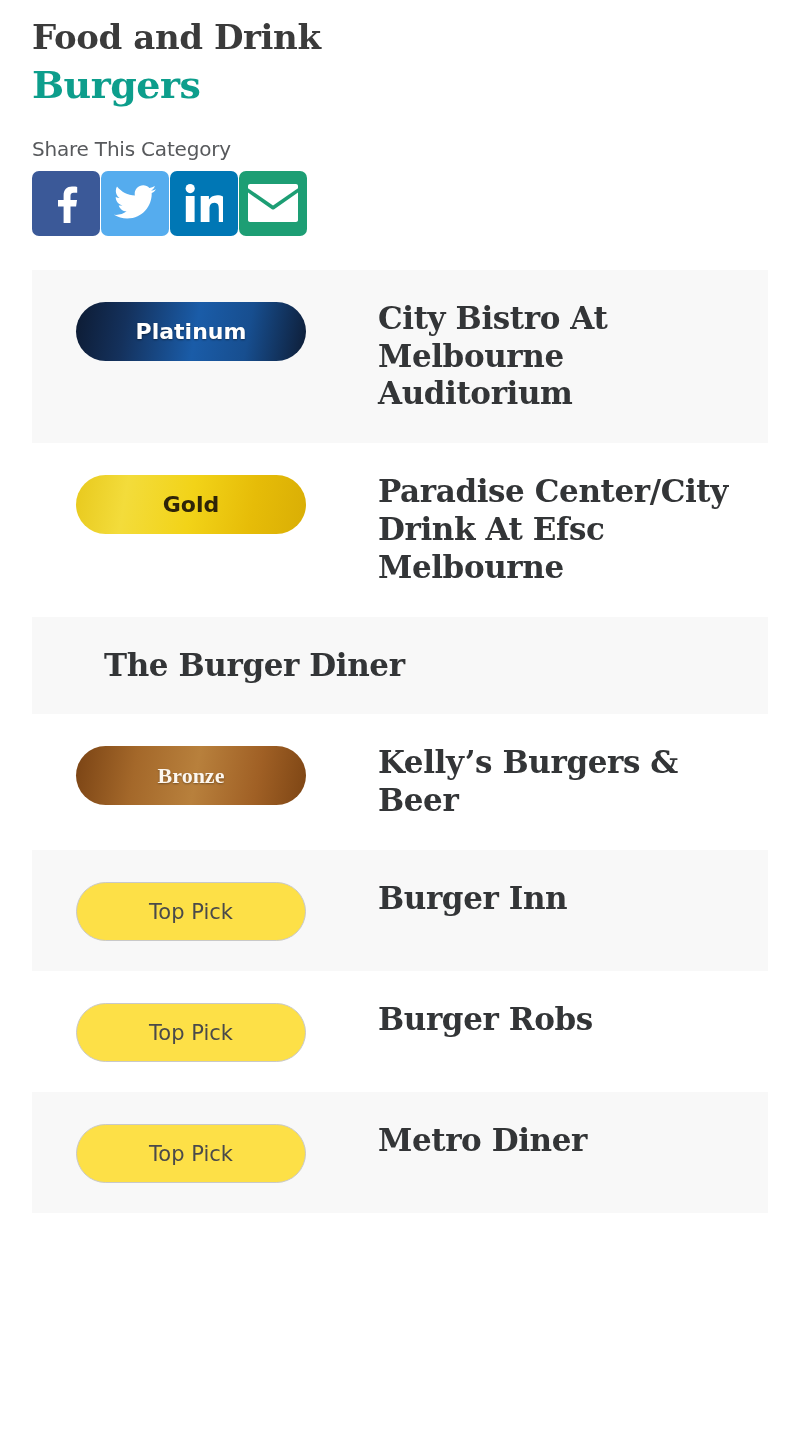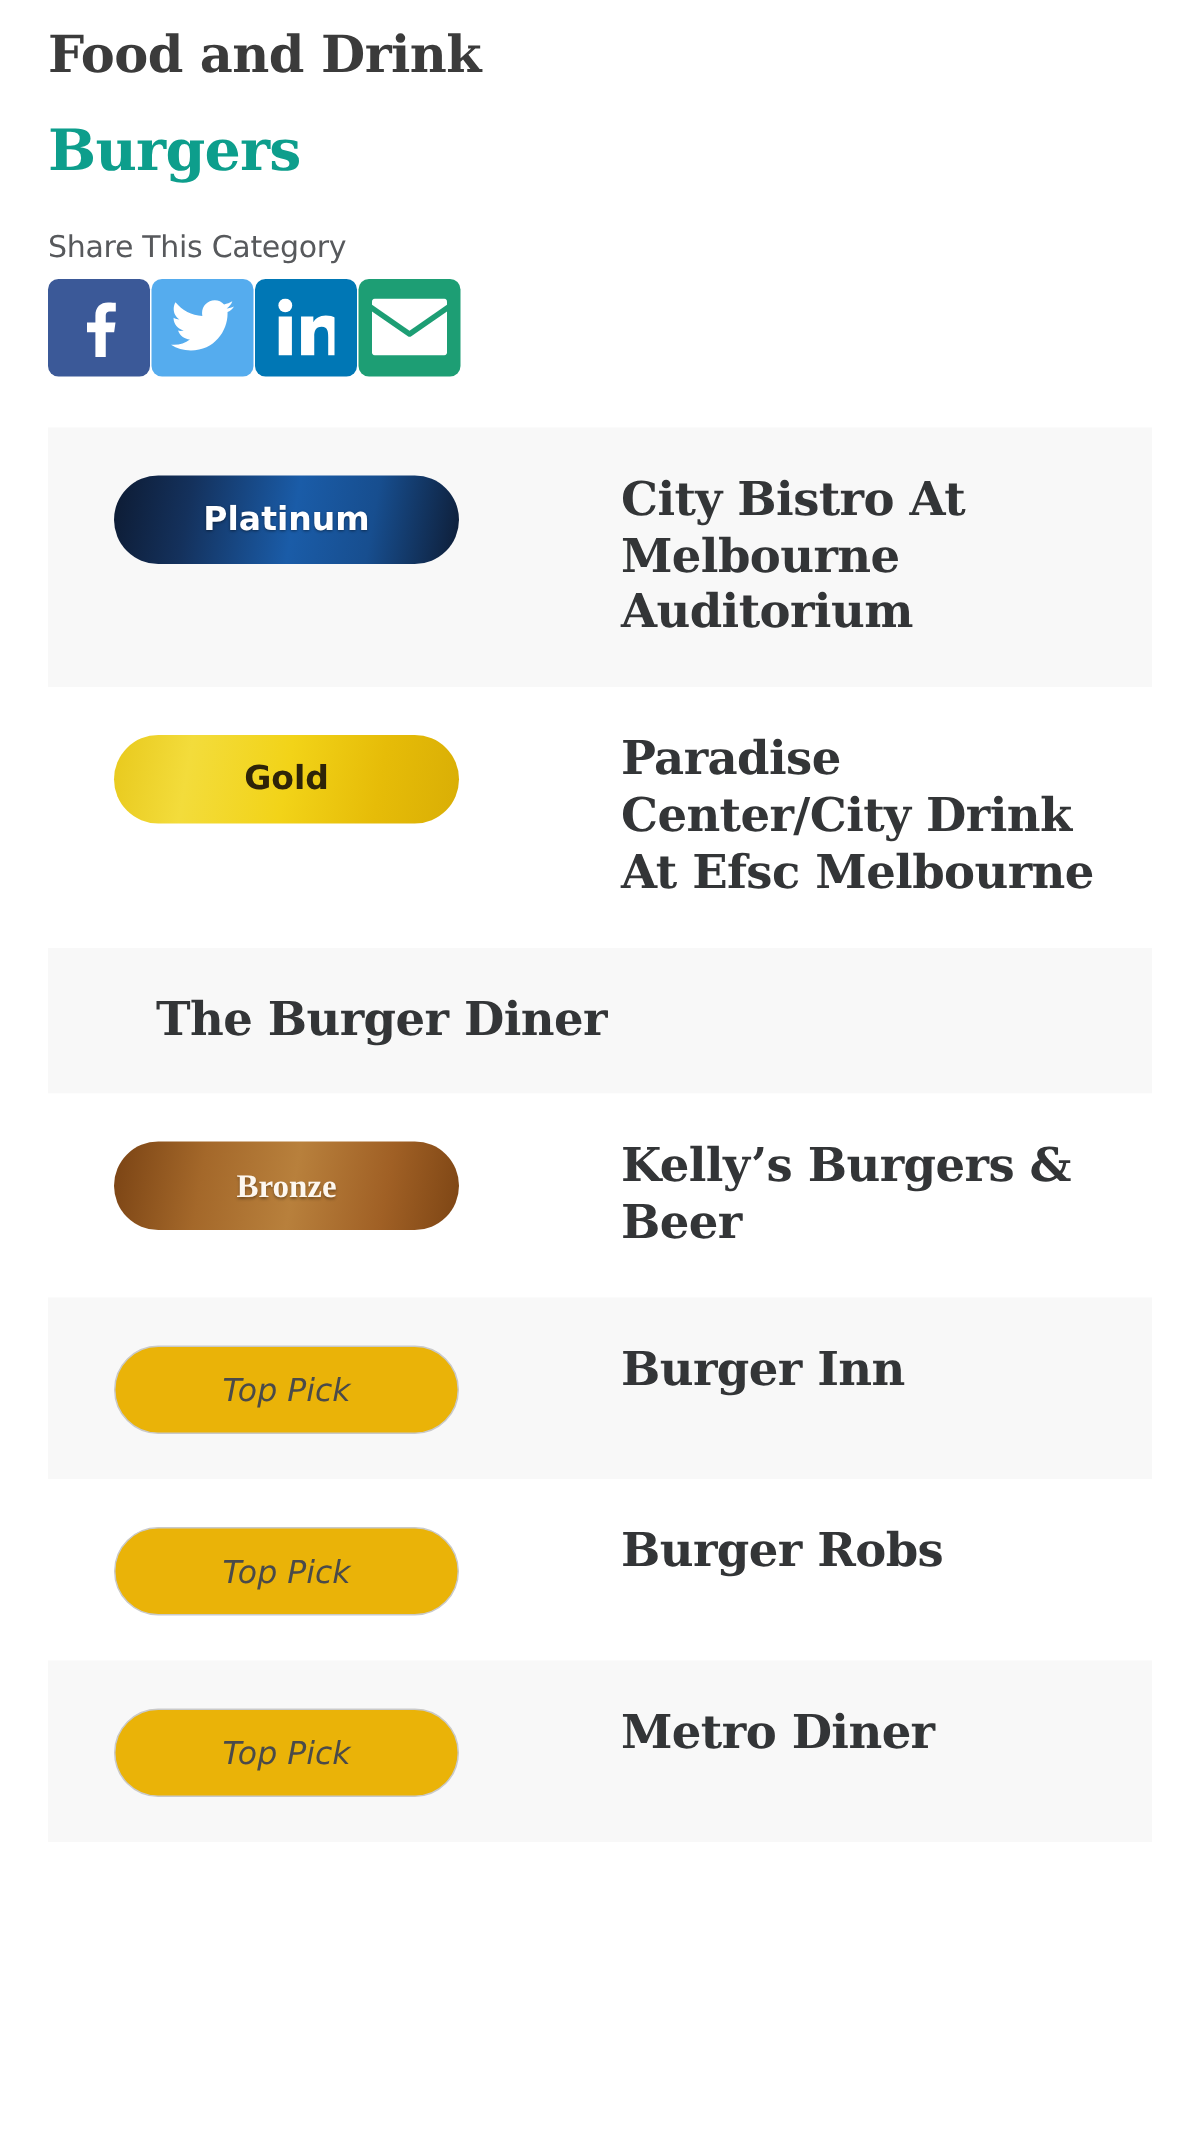--- a/index.html
+++ b/index.html
@@ -36,21 +36,21 @@
     margin: 0;
   }
 
   .subcategory-title {
     font-family: "DejaVu Serif", "Liberation Serif", serif;
     font-weight: bold;
     font-size: 38px;
     line-height: 1.15;
     color: #0d9e8c;
     letter-spacing: -0.5px;
-    margin: 21px 0 0 0;
+    margin: 6px 0 0 0;
   }
 
   .share-label {
     font-family: "DejaVu Sans", "Liberation Sans", sans-serif;
     font-size: 20px;
     color: #57595c;
     margin: 30px 0 0 0;
     letter-spacing: -0.2px;
   }
 
@@ -75,21 +75,20 @@
   .listing {
     margin-top: 34px;
     padding: 0 32px;
     box-sizing: border-box;
   }
   .row {
     display: flex;
     align-items: flex-start;
     padding: 30px 0 30px 44px;
     box-sizing: border-box;
-    gap: 36px;
   }
   .row.odd { background: #f8f8f8; }
   .row.even { background: #ffffff; }
 
   .badge-cell {
     width: 274px;
     flex: 0 0 274px;
     padding-top: 2px;
   }
 
@@ -121,26 +120,25 @@
     color: #ffffff;
     text-shadow: 0 1px 2px rgba(0,0,0,0.3);
   }
   .badge.bronze {
     background: linear-gradient(100deg, #7a4314 0%, #a4682a 26%, #b8803c 52%, #a06025 78%, #7d4514 100%);
     color: #fdf7ef;
     text-shadow: 0 1px 2px rgba(0,0,0,0.35);
     font-family: Liberation Serif, serif;
   }
   .badge.toppick {
-    background: #eab308;
+    background: #fde047;
     color: #4a4a4a;
     border: 1px solid #c9c9c9;
     font-weight: normal;
     font-size: 21px;
-    font-style: italic;
   }
 
   .name-cell {
     flex: 1 1 auto;
     padding-left: 28px;
     padding-right: 20px;
   }
   .business-name {
     font-family: "DejaVu Serif", "Liberation Serif", serif;
     font-weight: bold;

